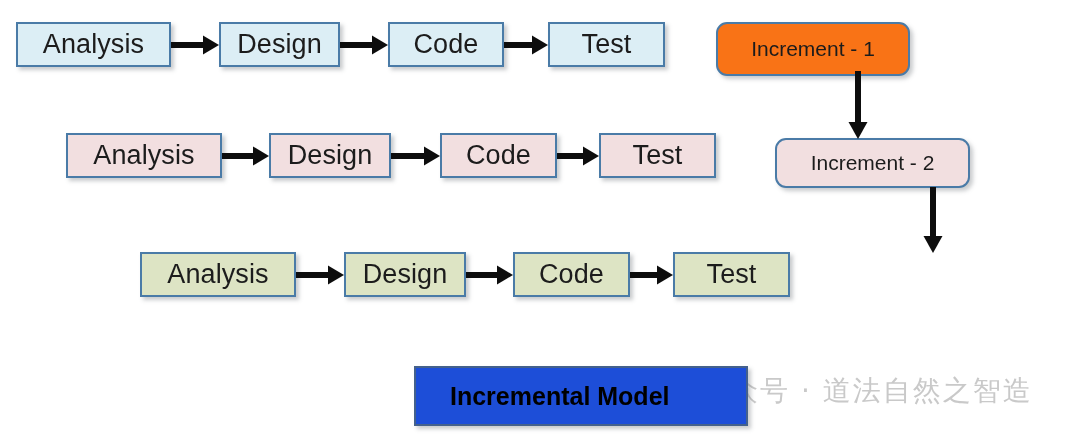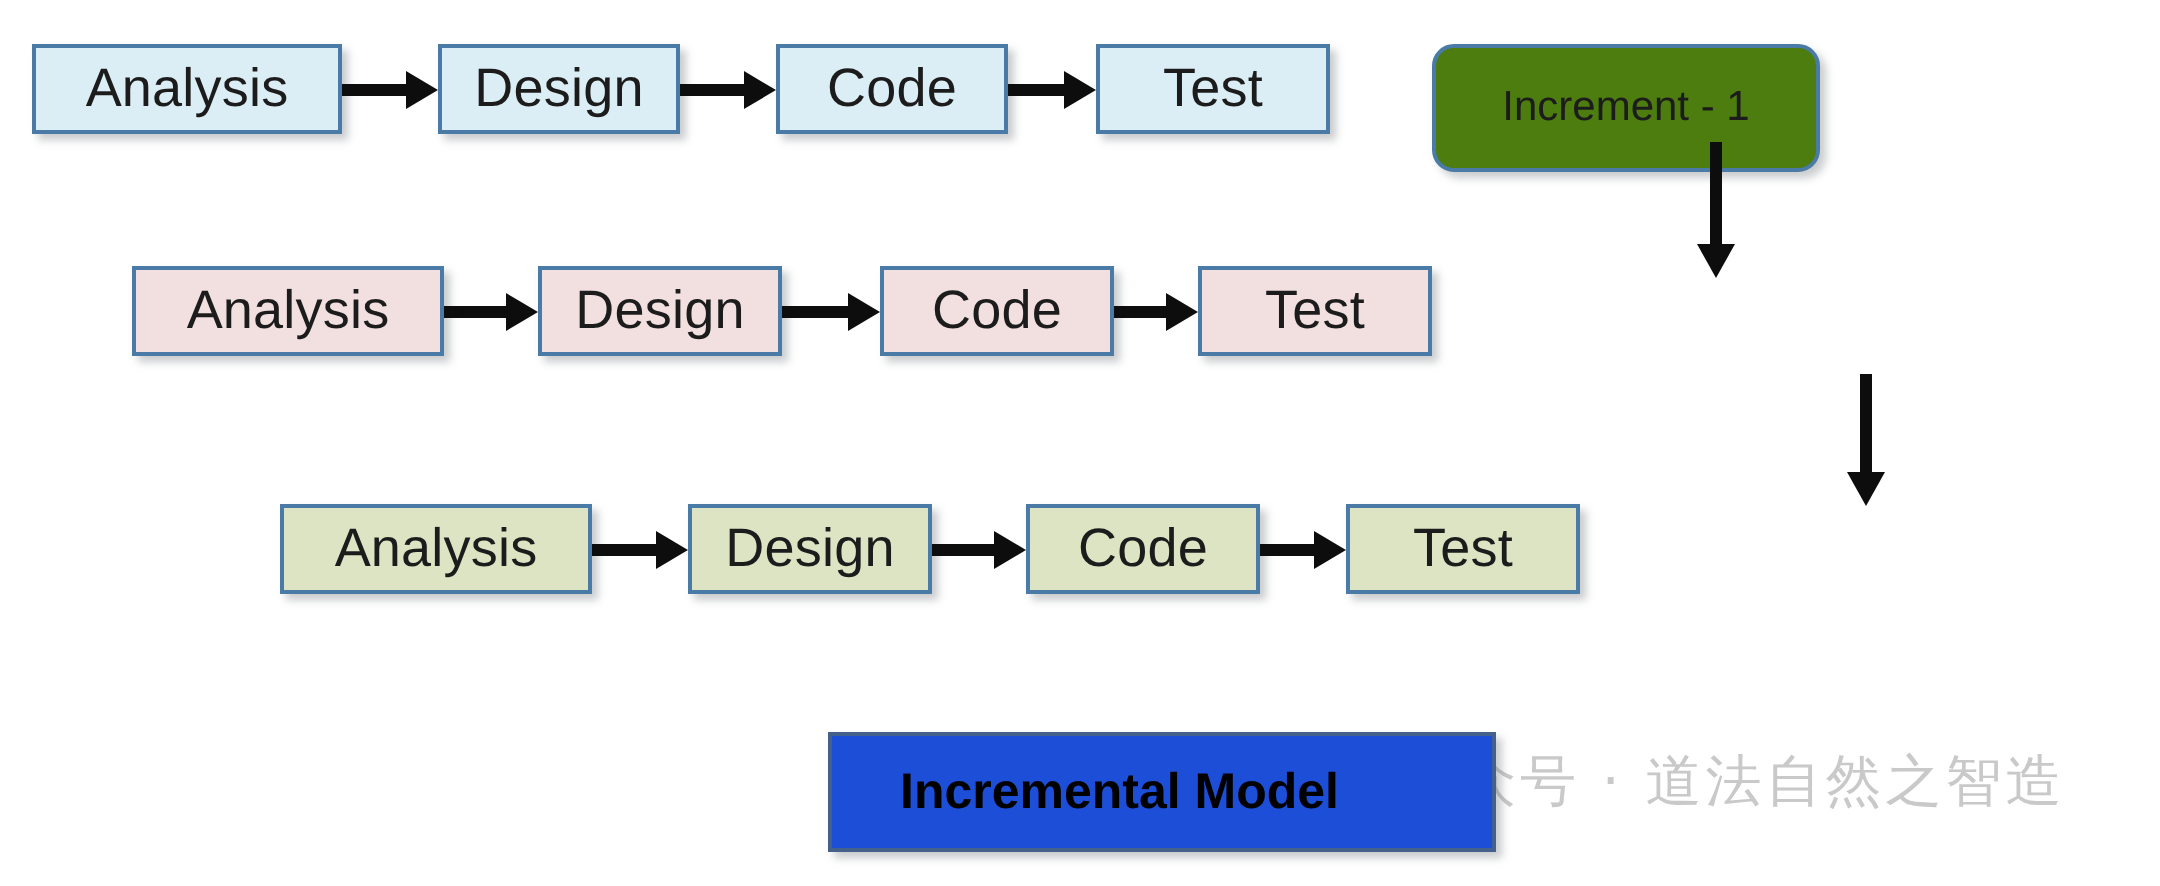--- a/index.html
+++ b/index.html
@@ -168,21 +168,22 @@
         <rect x="0" y="10" width="33" height="6" fill="#0d0d0d"></rect>
         <polygon points="31,3.5 47,13 31,22.5" fill="#0d0d0d"></polygon>
       </svg>
     </div>
     <div class="arrow-h" style="left: 630px; top: 262px; width: 43px;">
       <svg width="43" height="26" viewBox="0 0 43 26">
         <rect x="0" y="10" width="29" height="6" fill="#0d0d0d"></rect>
         <polygon points="27,3.5 43,13 27,22.5" fill="#0d0d0d"></polygon>
       </svg>
     </div>
-    <div class="increment-box" style="left: 716px; top: 22px; width: 194px; height: 64px; background: #4d7c0f;">Increment - 1</div>
+    <div class="increment-box" style="left: 716px; top: 22px; width: 194px; height: 54px; background: #f97316;">Increment - 1</div>
+    <div class="increment-box" style="left: 775px; top: 138px; width: 195px; height: 50px; background: rgb(242, 223, 224);">Increment - 2</div>
     <div class="arrow-v" style="left: 845px; top: 71px; height: 68px;">
       <svg width="26" height="68" viewBox="0 0 26 68">
         <rect x="10" y="0" width="6" height="53" fill="#0d0d0d"></rect>
         <polygon points="3.5,51 13,68 22.5,51" fill="#0d0d0d"></polygon>
       </svg>
     </div>
     <div class="arrow-v" style="left: 920px; top: 187px; height: 66px;">
       <svg width="26" height="66" viewBox="0 0 26 66">
         <rect x="10" y="0" width="6" height="51" fill="#0d0d0d"></rect>
         <polygon points="3.5,49 13,66 22.5,49" fill="#0d0d0d"></polygon>

